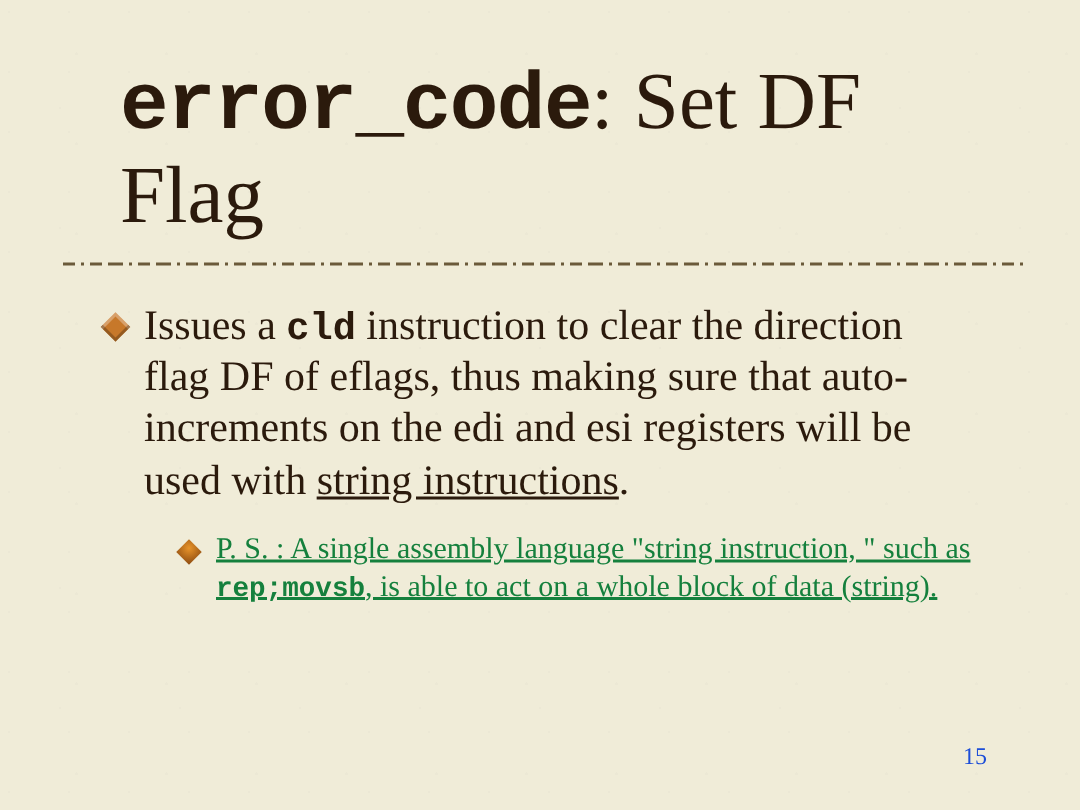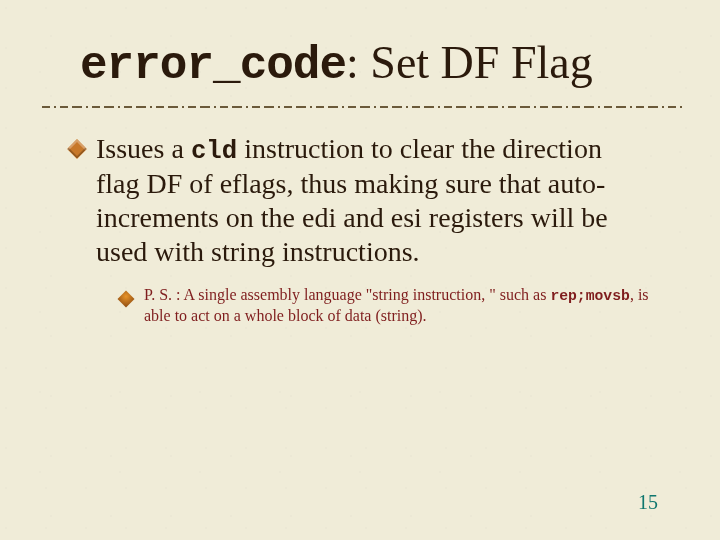--- a/index.html
+++ b/index.html
@@ -17,21 +17,21 @@
       radial-gradient(circle at 50% 90%, rgba(0,0,0,0.015) 1px, transparent 1px);
     background-size: 40px 40px, 60px 60px, 80px 80px;
     font-family: "Times New Roman", Times, serif;
     color: #3a2a1a;
     position: relative;
   }
   .slide {
     padding: 28px 42px 0 42px;
   }
   .title {
-    font-size: 46px;
+    font-size: 54px;
     font-weight: normal;
     line-height: 1.1;
     margin: 10px 0 12px 38px;
     color: #2b1a0c;
   }
   .title .code {
     font-family: "Courier New", Courier, monospace;
     font-weight: bold;
     letter-spacing: -1px;
   }
@@ -74,50 +74,51 @@
     background: #c7782a;
     transform: rotate(45deg);
     box-shadow: inset -2px -2px 0 rgba(0,0,0,0.25), inset 2px 2px 0 rgba(255,255,255,0.3);
   }
   .codei {
     font-family: "Courier New", Courier, monospace;
     font-size: 0.92em;
     font-weight: bold;
   }
   .b { font-weight: normal; }
-  .u { }
+  .u { text-decoration: underline; }
   ul.sub {
     list-style: none;
     margin: 16px 0 0 26px;
     padding: 0;
     width: 534px;
   }
   ul.sub > li {
-    font-size: 16px;
+    font-size: 20px;
     line-height: 1.25;
     position: relative;
     padding-left: 22px;
-    color: #7f1d1d;
+    color: #15803d;
+    text-decoration: underline;
   }
   ul.sub > li::before {
     content: "";
     position: absolute;
     left: -2px;
     top: 8px;
     width: 12px;
     height: 12px;
     background: radial-gradient(circle at 35% 35%, #e8942a, #8c4a10);
     transform: rotate(45deg);
   }
   .pageno {
     position: absolute;
     right: 62px;
     bottom: 26px;
-    font-size: 20px;
-    color: #0f766e;
+    font-size: 16px;
+    color: #1d4ed8;
   }
 </style>
 </head>
 <body>
 
 <div class="slide">
   <div class="title">
     <span class="code">error_code</span><span>: Set DF Flag</span>
   </div>
   <div class="divider"></div>

